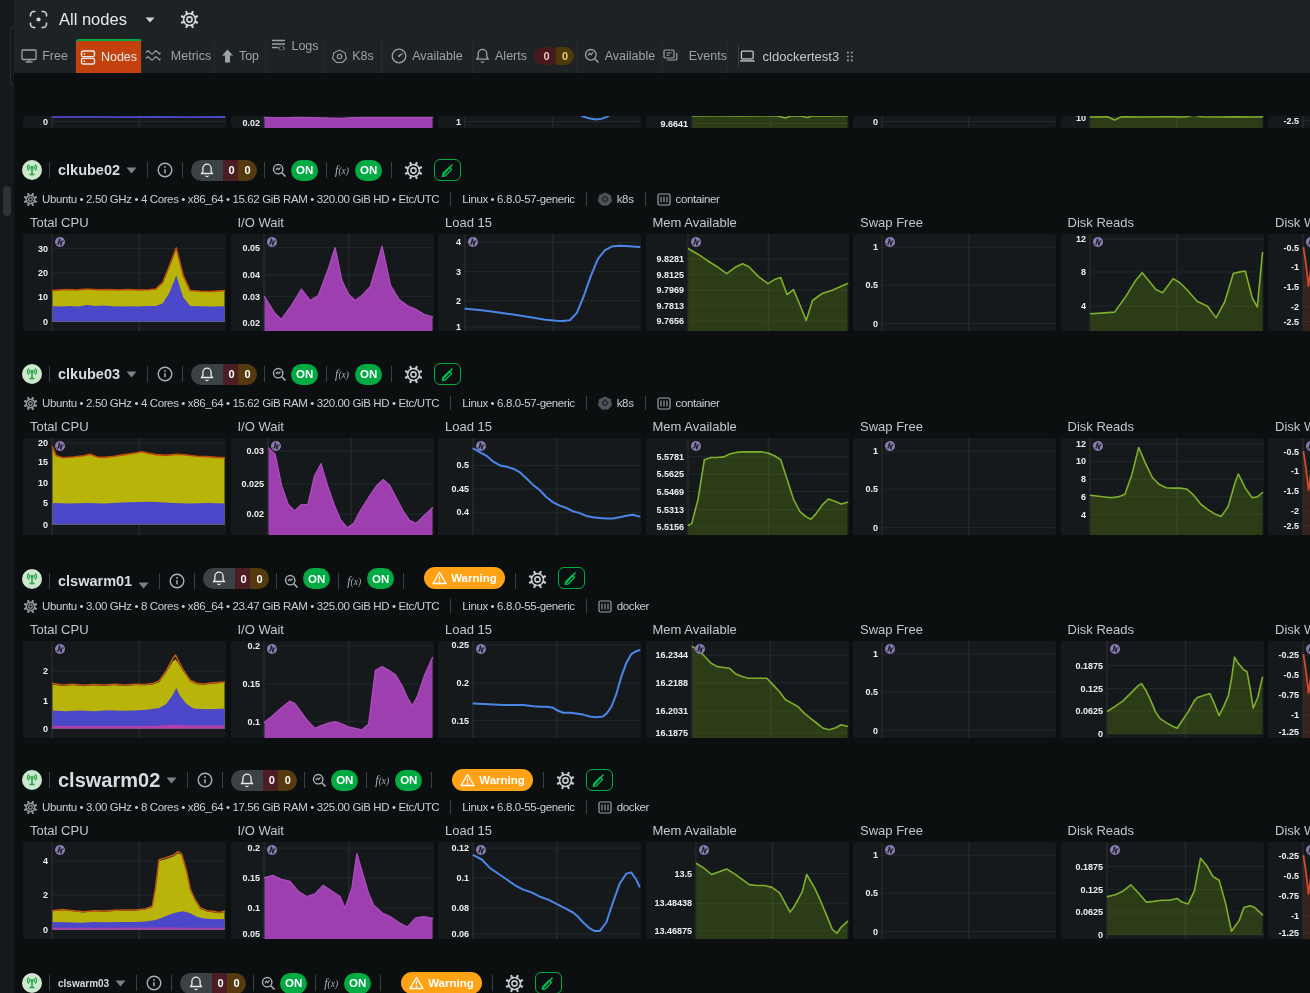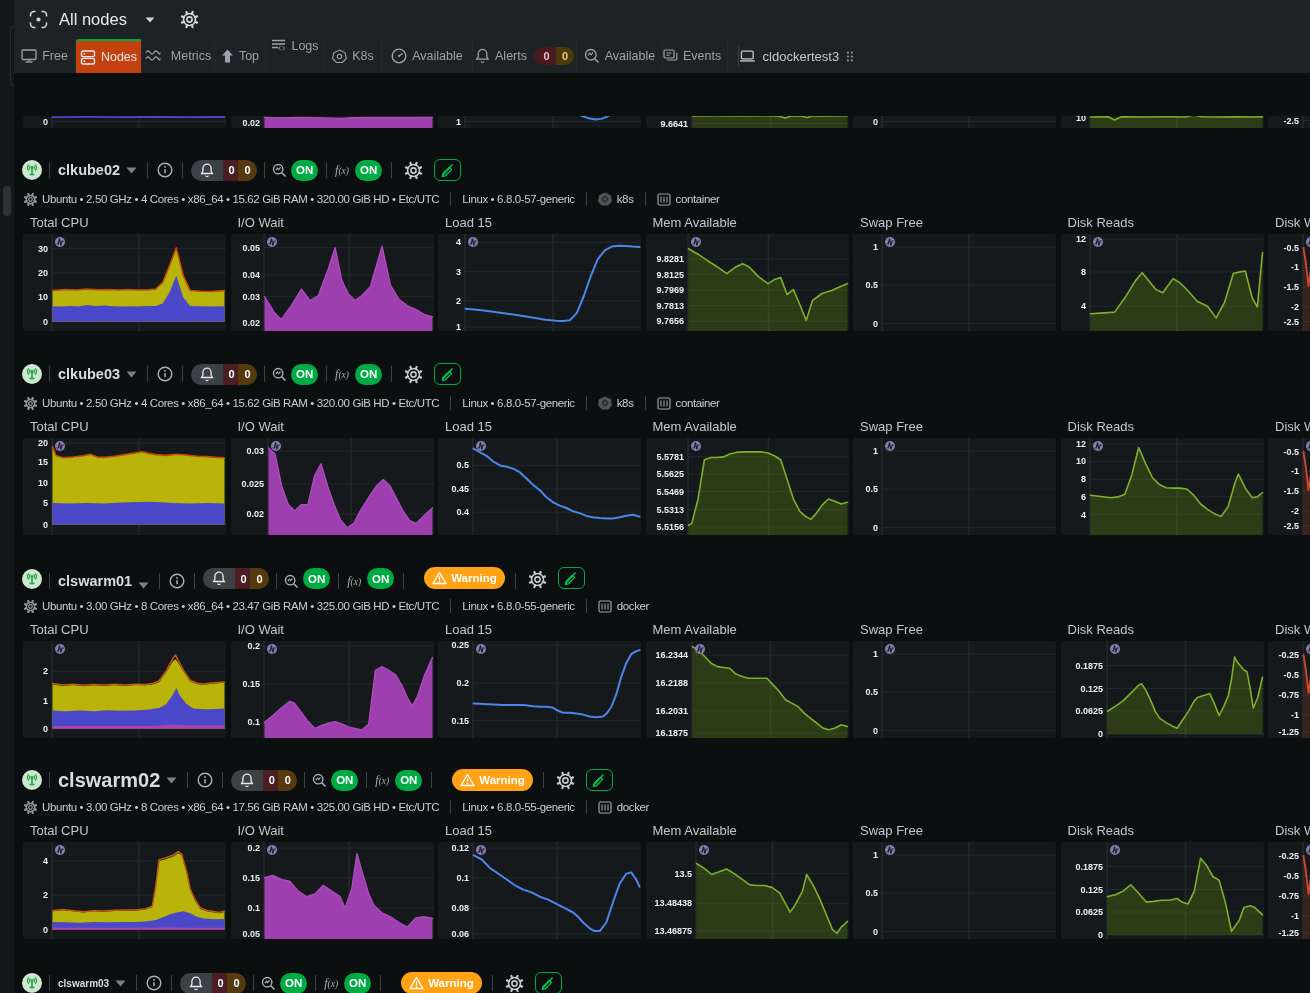--- a/index.html
+++ b/index.html
@@ -119,21 +119,21 @@
     <div style="width:86px;height:100%;display:flex;align-items:center;justify-content:center;font-size:12.5px;color:#9aa3a9;flex:none;border-right:1px solid #24292c">
       <span style="flex:none;display:flex">
         <svg width="16" height="16" viewBox="0 0 16 16" style="display:block;">
           <circle cx="6.8" cy="6.8" r="5.3" fill="none" stroke="#9aa3a9" stroke-width="1.3"></circle>
           <line x1="10.8" y1="10.8" x2="14.5" y2="14.5" stroke="#9aa3a9" stroke-width="1.5"></line>
           <path d="M4,7.5 l1.6,-2.4 l1.5,1.8 l1.9,-2.8" fill="none" stroke="#9aa3a9" stroke-width="1.1"></path>
         </svg>
       </span>
       <span style="margin-left:5px;white-space:nowrap">Available</span>
     </div>
-    <div style="width:65px;height:100%;display:flex;align-items:center;justify-content:flex-start;font-size:12.5px;color:#9aa3a9;flex:none;border-right:1px solid #24292c">
+    <div style="width:65px;height:100%;display:flex;align-items:center;justify-content:space-between;font-size:12.5px;color:#9aa3a9;flex:none;border-right:1px solid #24292c">
       <span style="flex:none;display:flex">
         <svg width="15" height="14" viewBox="0 0 15 14" style="display:block;">
           <rect x="1" y="1" width="10" height="8" rx="1.3" fill="none" stroke="#9aa3a9" stroke-width="1.2"></rect>
           <path d="M4,11 h8.5 a1.3,1.3 0 0 0 1.3,-1.3 V4" fill="none" stroke="#9aa3a9" stroke-width="1.2"></path>
           <path d="M3.5,4 h5 M3.5,6.3 h3" stroke="#9aa3a9" stroke-width="1.1"></path>
         </svg>
       </span>
       <span style="margin-left:5px;white-space:nowrap">Events</span>
     </div>
     <div style="width:1px;background:#3a4145;margin:7px 0 7px 10px"></div>

